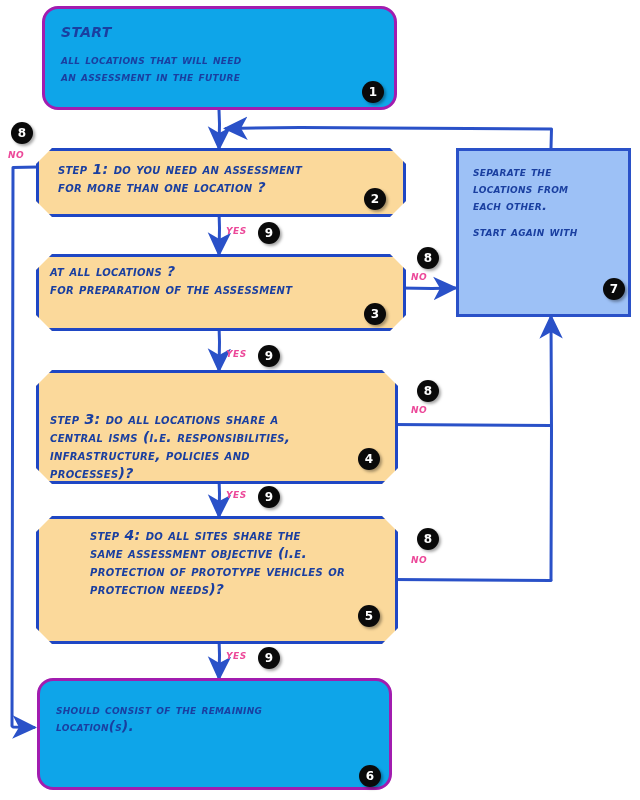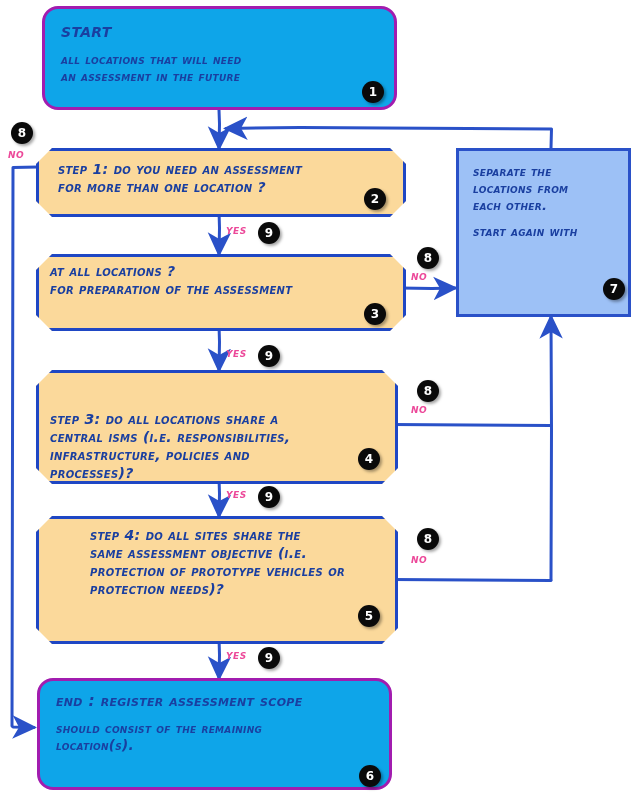--- a/index.html
+++ b/index.html
@@ -187,21 +187,20 @@
 </div>
 <div class="badge" style="left:358px;top:605px;">5</div>
 
 <div class="badge" style="left:417px;top:528px;">8</div>
 <div class="edgelabel" style="left:411px;top:551px;">No</div>
 
 <div class="edgelabel" style="left:226px;top:647px;">Yes</div>
 <div class="badge" style="left:258px;top:647px;">9</div>
 
 <div class="node term t-body" style="left:37px;top:678px;width:355px;height:112px;padding:11px 16px 0 16px;">
-  <span class="line" style="font-size:15.5px;line-height:19px;">End : Register assessment scope</span>
   <div class="spacer"></div>
   <span class="line">should consist of the remaining</span>
   <span class="line">location(s).</span>
 </div>
 <div class="badge" style="left:359px;top:765px;">6</div>
 
 <div class="node proc t-proc" style="left:456px;top:148px;width:175px;height:169px;padding:12px 12px 0 14px;">
   <span class="line">Separate the</span>
   <span class="line">locations from</span>
   <span class="line">each other.</span>

